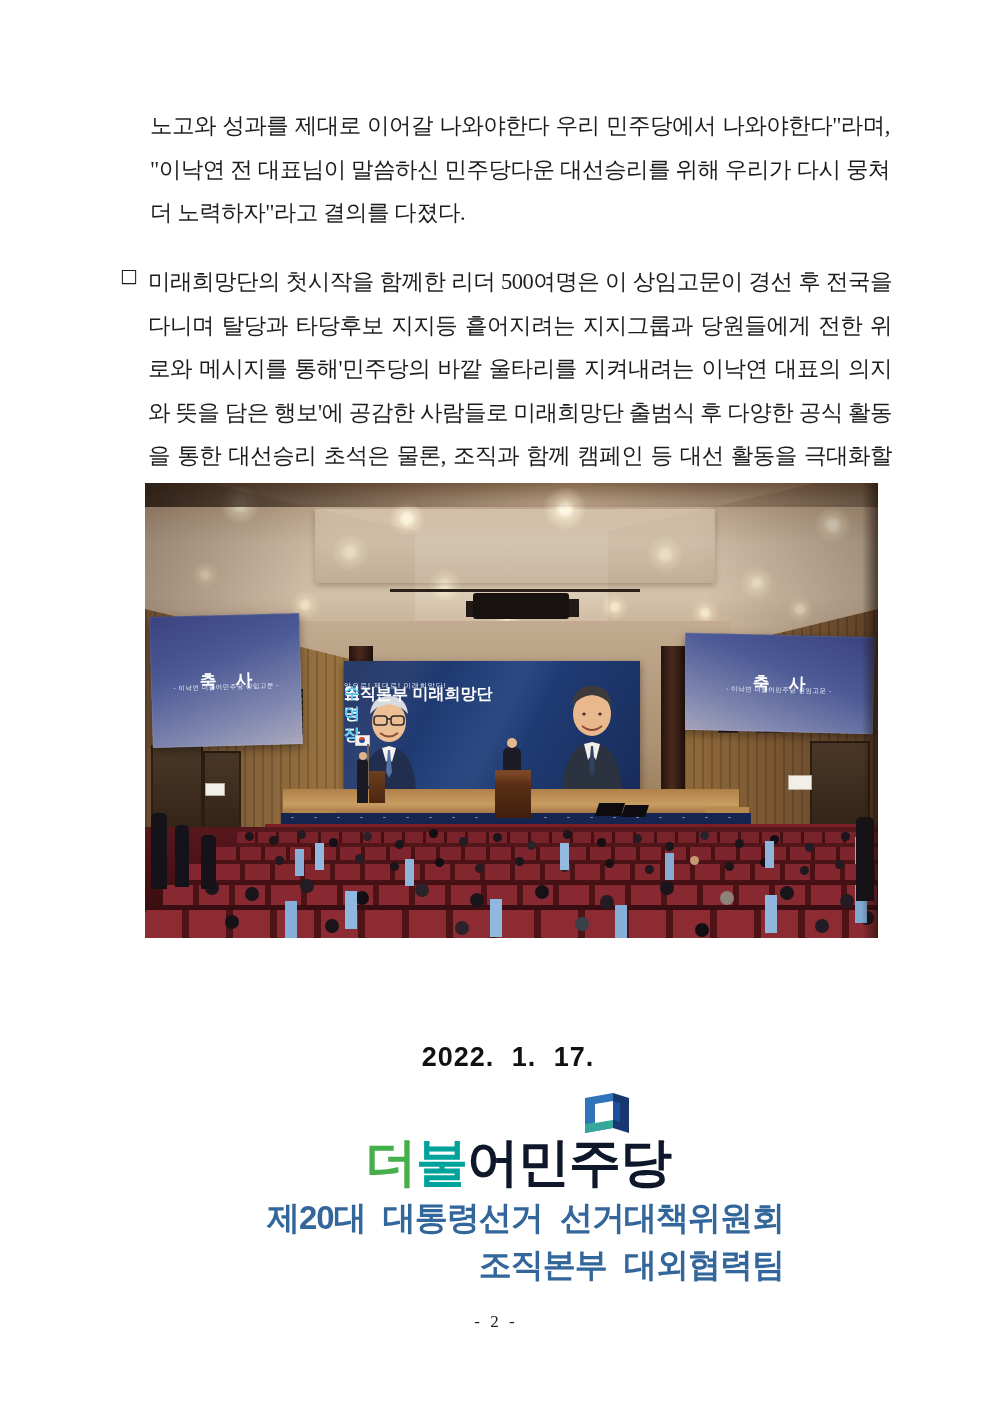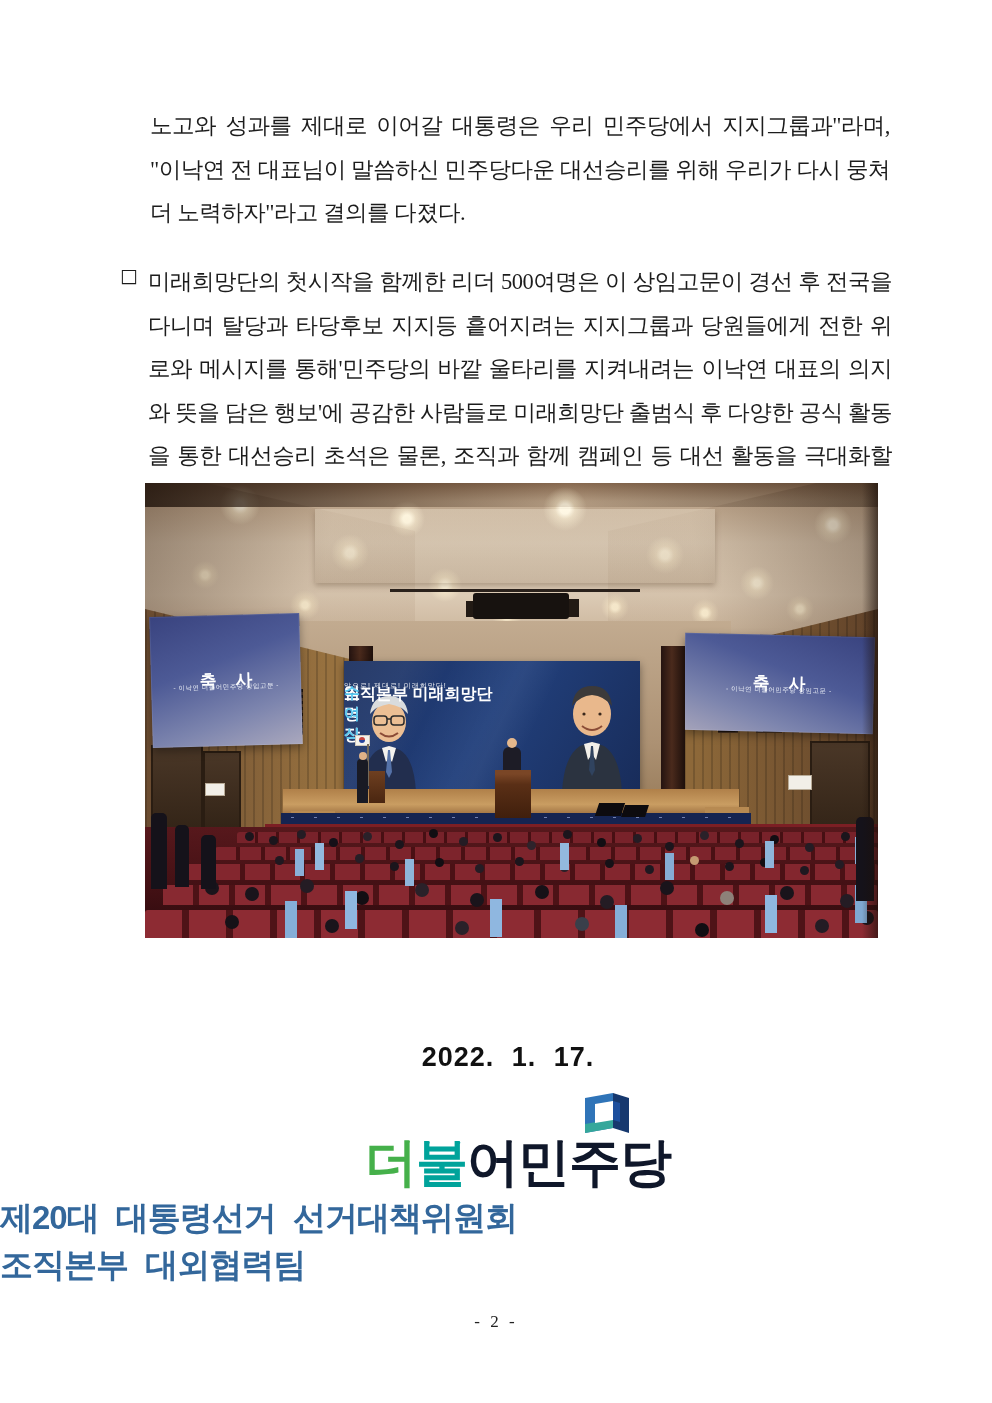--- a/index.html
+++ b/index.html
@@ -19,21 +19,21 @@
     font-family:"Liberation Sans",sans-serif;font-weight:700;font-size:27px;
     letter-spacing:1px;word-spacing:9px;color:#111;}
   .logo-wrap{position:absolute;left:0;top:1136px;width:992px;text-align:center;}
   .logo{position:relative;display:inline-block;transform:translateX(22px);
     font-family:"Liberation Sans",sans-serif;font-weight:800;font-size:52px;
     letter-spacing:-1px;line-height:1.02;}
   .logo .c1{color:#45b04a;}
   .logo .c2{color:#00a39b;}
   .logo .c3{color:#0f172a;}
   .logo .flag{position:absolute;top:-44px;right:40px;width:48px;height:46px;}
-  .org{position:absolute;left:0;width:784px;text-align:left;
+  .org{position:absolute;left:0;width:784px;text-align:right;
     font-family:"Liberation Sans",sans-serif;font-weight:700;color:#33679b;}
   .org1{top:1196px;font-size:33px;letter-spacing:-1px;word-spacing:9px;}
   .org2{top:1243px;font-size:33px;letter-spacing:-1px;word-spacing:9px;}
   .pagenum{position:absolute;left:0;top:1312px;width:992px;text-align:center;
     font-size:17px;letter-spacing:3px;color:#222;}
 
   
   .photo{position:absolute;left:145px;top:483px;width:733px;height:455px;overflow:hidden;
     background:#c9b7a2;}
   .photo *{position:absolute;}
@@ -175,21 +175,21 @@
   .bystander{background:#15121a;border-radius:5px 5px 0 0;}
   .b1{left:6px;top:330px;width:16px;height:76px;}
   .b2{left:30px;top:342px;width:14px;height:62px;}
   .b3{left:56px;top:352px;width:15px;height:54px;}
   .b4{right:4px;top:334px;width:18px;height:84px;}
   .edge-r{right:0;top:0;width:16px;height:455px;background:linear-gradient(270deg,rgba(28,16,10,.65),transparent);}
 </style>
 </head>
 <body>
 
-<div class="para1">노고와 성과를 제대로 이어갈 대통령은 우리 민주당에서 지지그룹과"라며, "이낙연 전 대표님이 말씀하신 민주당다운 대선승리를 위해 우리가 다시 뭉쳐 더 노력하자"라고 결의를 다졌다.</div>
+<div class="para1">노고와 성과를 제대로 이어갈 나와야한다 우리 민주당에서 나와야한다"라며, "이낙연 전 대표님이 말씀하신 민주당다운 대선승리를 위해 우리가 다시 뭉쳐 더 노력하자"라고 결의를 다졌다.</div>
 
 <div class="para2">
   <span class="bullet">□</span>
   <div class="txt">미래희망단의 첫시작을 함께한 리더 500여명은 이 상임고문이 경선 후 전국을 다니며 탈당과 타당후보 지지등 흩어지려는 지지그룹과 당원들에게 전한 위로와 메시지를 통해'민주당의 바깥 울타리를 지켜내려는 이낙연 대표의 의지와 뜻을 담은 행보'에 공감한 사람들로 미래희망단 출범식 후 다양한 공식 활동을 통한 대선승리 초석은 물론, 조직과 함께 캠페인 등 대선 활동을 극대화할 예정이다.</div>
 </div>
 
 <div class="photo">
   <div class="ceiling"></div>
   <div class="slope-l"></div>
   <div class="slope-r"></div>

